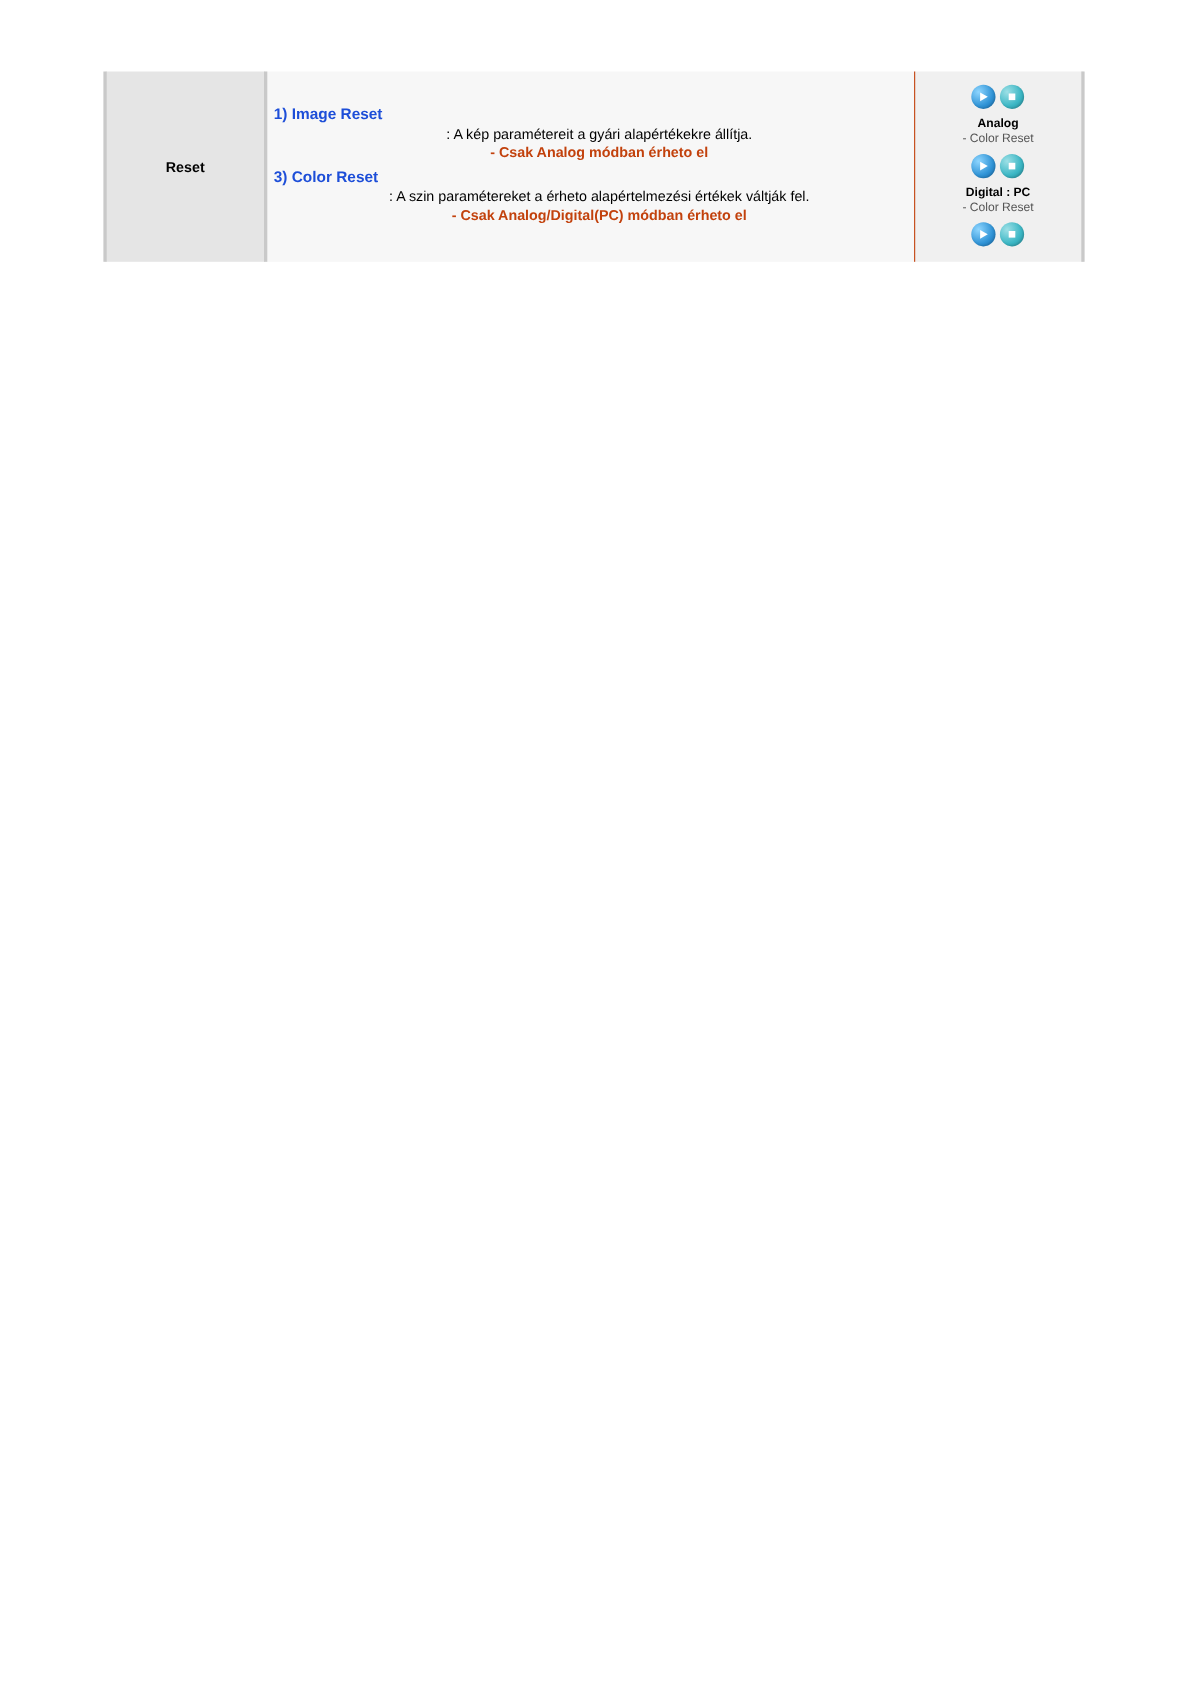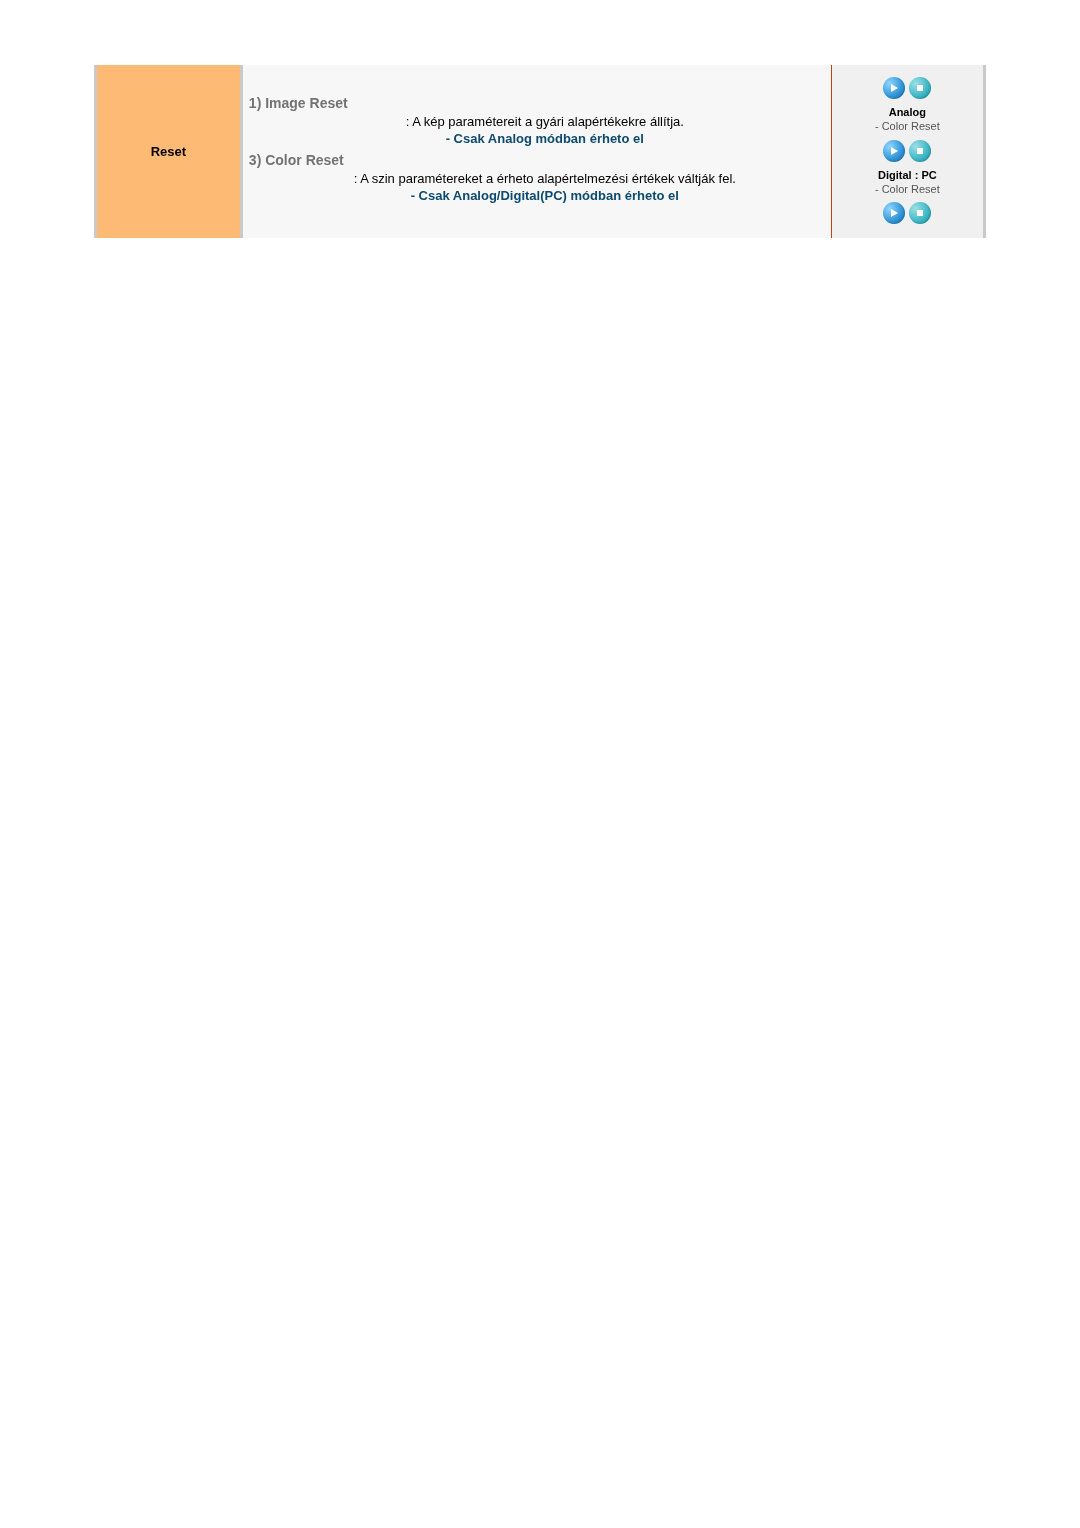--- a/index.html
+++ b/index.html
@@ -19,21 +19,21 @@
     border-collapse: collapse;
     width: 100%;
     table-layout: fixed;
   }
   table.main td {
     vertical-align: middle;
     padding: 12px 6px;
   }
   td.col-label {
     width: 122px;
-    background: #fdba74;
+    background: #e5e5e5;
     border-left: 3px solid #c9c9c9;
     text-align: center;
     font-weight: bold;
     font-size: 13px;
   }
   td.col-desc {
     width: 540px;
     background: #f7f7f7;
     border-left: 3px solid #c9c9c9;
     padding-left: 14px;
@@ -44,33 +44,33 @@
     border-left: 1px solid #c2410c;
     border-right: 3px solid #c9c9c9;
     text-align: center;
     font-size: 11px;
     line-height: 1.3;
     padding-top: 6px;
     padding-bottom: 6px;
   }
   .item-title {
     font-weight: bold;
-    color: #737373;
+    color: #1d4ed8;
     font-size: 14px;
     margin-bottom: 2px;
   }
   .item-body {
     padding-left: 16px;
     font-size: 13px;
     line-height: 1.35;
     text-align: center;
   }
   .item-body .note {
     font-weight: bold;
-    color: #0c4a6e;
+    color: #c2410c;
   }
   .item-block {
     margin-bottom: 4px;
   }
   .side-block {
     margin-bottom: 6px;
   }
   .side-title {
     font-weight: bold;
     font-size: 11px;

